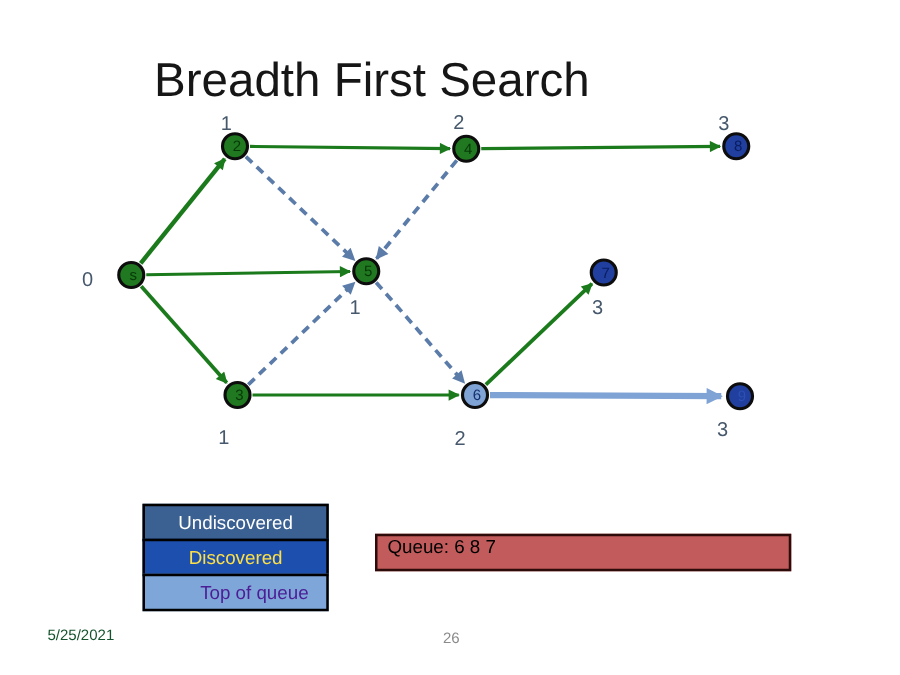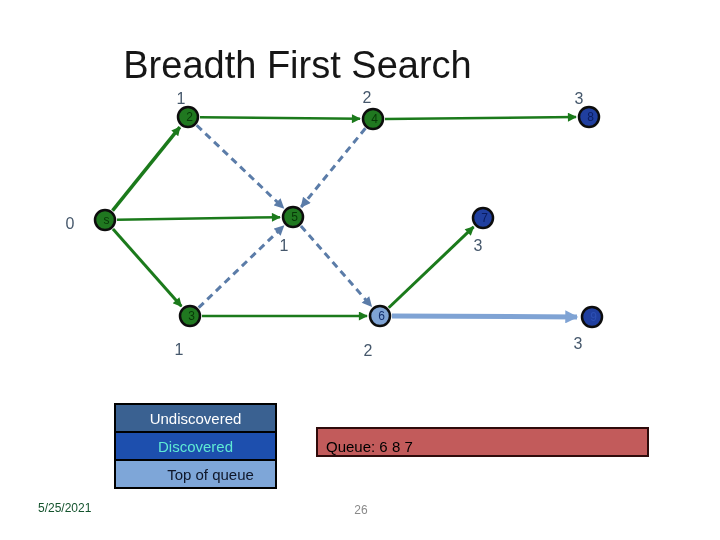--- a/index.html
+++ b/index.html
@@ -5,30 +5,30 @@
   html,body{margin:0;padding:0}
   body{
     width:720px;height:540px;position:relative;overflow:hidden;
     background:#ffffff;font-family:"Liberation Sans",sans-serif;
   }
   .title{
     position:absolute;top:44px;left:0;width:595px;text-align:center;
     font-size:38px;line-height:42px;color:#161616;
   }
   svg.graph{position:absolute;left:0;top:0}
-  .legend{position:absolute;left:114px;top:403px;width:163px}
+  .legend{position:absolute;left:114px;top:403px;width:149px}
   .legend-row{
     box-sizing:border-box;height:30px;border:2px solid #000;margin-top:-2px;
     display:flex;align-items:center;justify-content:center;font-size:15px;
   }
   .legend-row:first-child{margin-top:0}
   .queue-box{
-    position:absolute;left:316px;top:427px;width:333px;height:30px;
+    position:absolute;left:300px;top:427px;width:333px;height:30px;
     box-sizing:border-box;border:2px solid #2e0b0b;
-    display:flex;align-items:flex-end;padding-left:8px;
+    display:flex;align-items:flex-start;padding-left:8px;
     font-size:15px;color:#000;
   }
   .footer-date{position:absolute;left:38px;top:501px;font-size:12px;color:#14532d}
   .footer-page{position:absolute;left:346px;top:503px;width:30px;text-align:center;font-size:12px;color:#8a8a8a}
 </style>
 </head>
 <body>
 
 <div class="slide">
   <div class="title">Breadth First Search</div>
@@ -105,22 +105,22 @@
         <text x="284" y="251" fill="#46586c" font-size="16" text-anchor="middle" font-family="&quot;Liberation Sans&quot;, sans-serif">1</text>
         <text x="478" y="251" fill="#46586c" font-size="16" text-anchor="middle" font-family="&quot;Liberation Sans&quot;, sans-serif">3</text>
         <text x="179" y="355" fill="#46586c" font-size="16" text-anchor="middle" font-family="&quot;Liberation Sans&quot;, sans-serif">1</text>
         <text x="368" y="356" fill="#46586c" font-size="16" text-anchor="middle" font-family="&quot;Liberation Sans&quot;, sans-serif">2</text>
         <text x="578" y="349" fill="#46586c" font-size="16" text-anchor="middle" font-family="&quot;Liberation Sans&quot;, sans-serif">3</text>
       </g>
   </svg>
 
   <div class="legend">
       <div class="legend-row" style="background: rgb(58, 97, 145); color: rgb(255, 255, 255);">Undiscovered</div>
-      <div class="legend-row" style="background: rgb(29, 79, 174); color: #5eead4;">Discovered</div>
-      <div class="legend-row" style="background: rgb(126, 166, 216); color: #0f172a; padding-left: 30px;">Top of queue</div>
+      <div class="legend-row" style="background: rgb(29, 79, 174); color: #fde047;">Discovered</div>
+      <div class="legend-row" style="background: rgb(126, 166, 216); color: #4c1d95; padding-left: 30px;">Top of queue</div>
     </div>
 
   <div class="queue-box" style="background: rgb(194, 91, 91); border-color: rgb(46, 11, 11);">
     <span>Queue: 6 8 7</span>
   </div>
 
   <div class="footer-date">5/25/2021</div>
   <div class="footer-page">26</div>
 </div>
 

